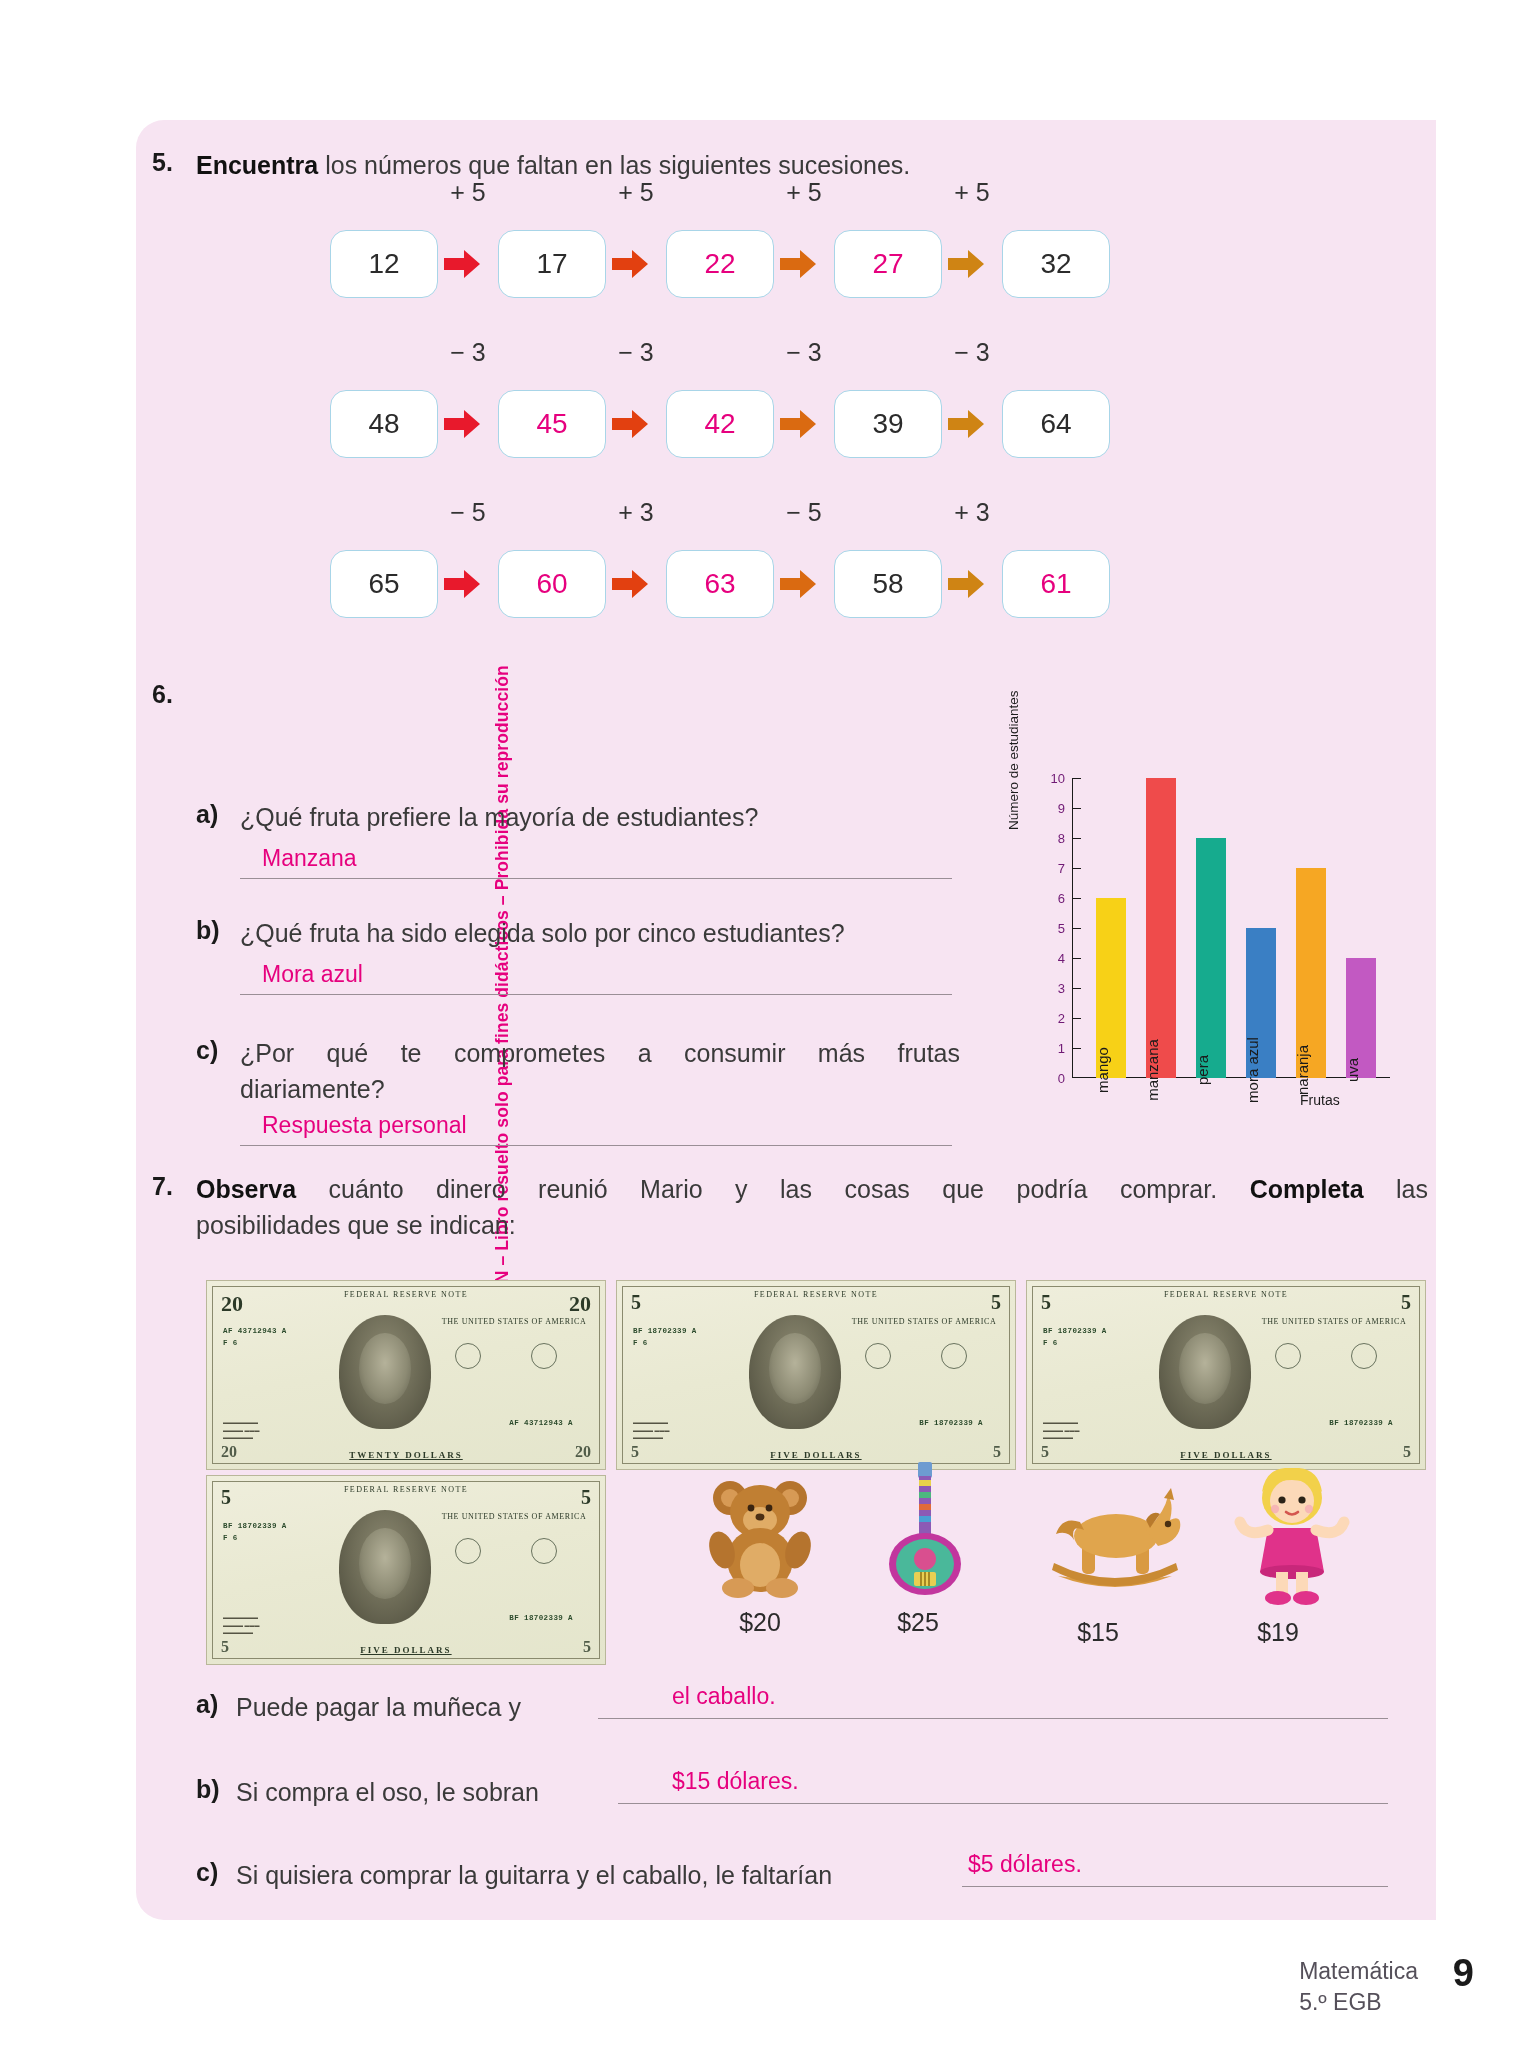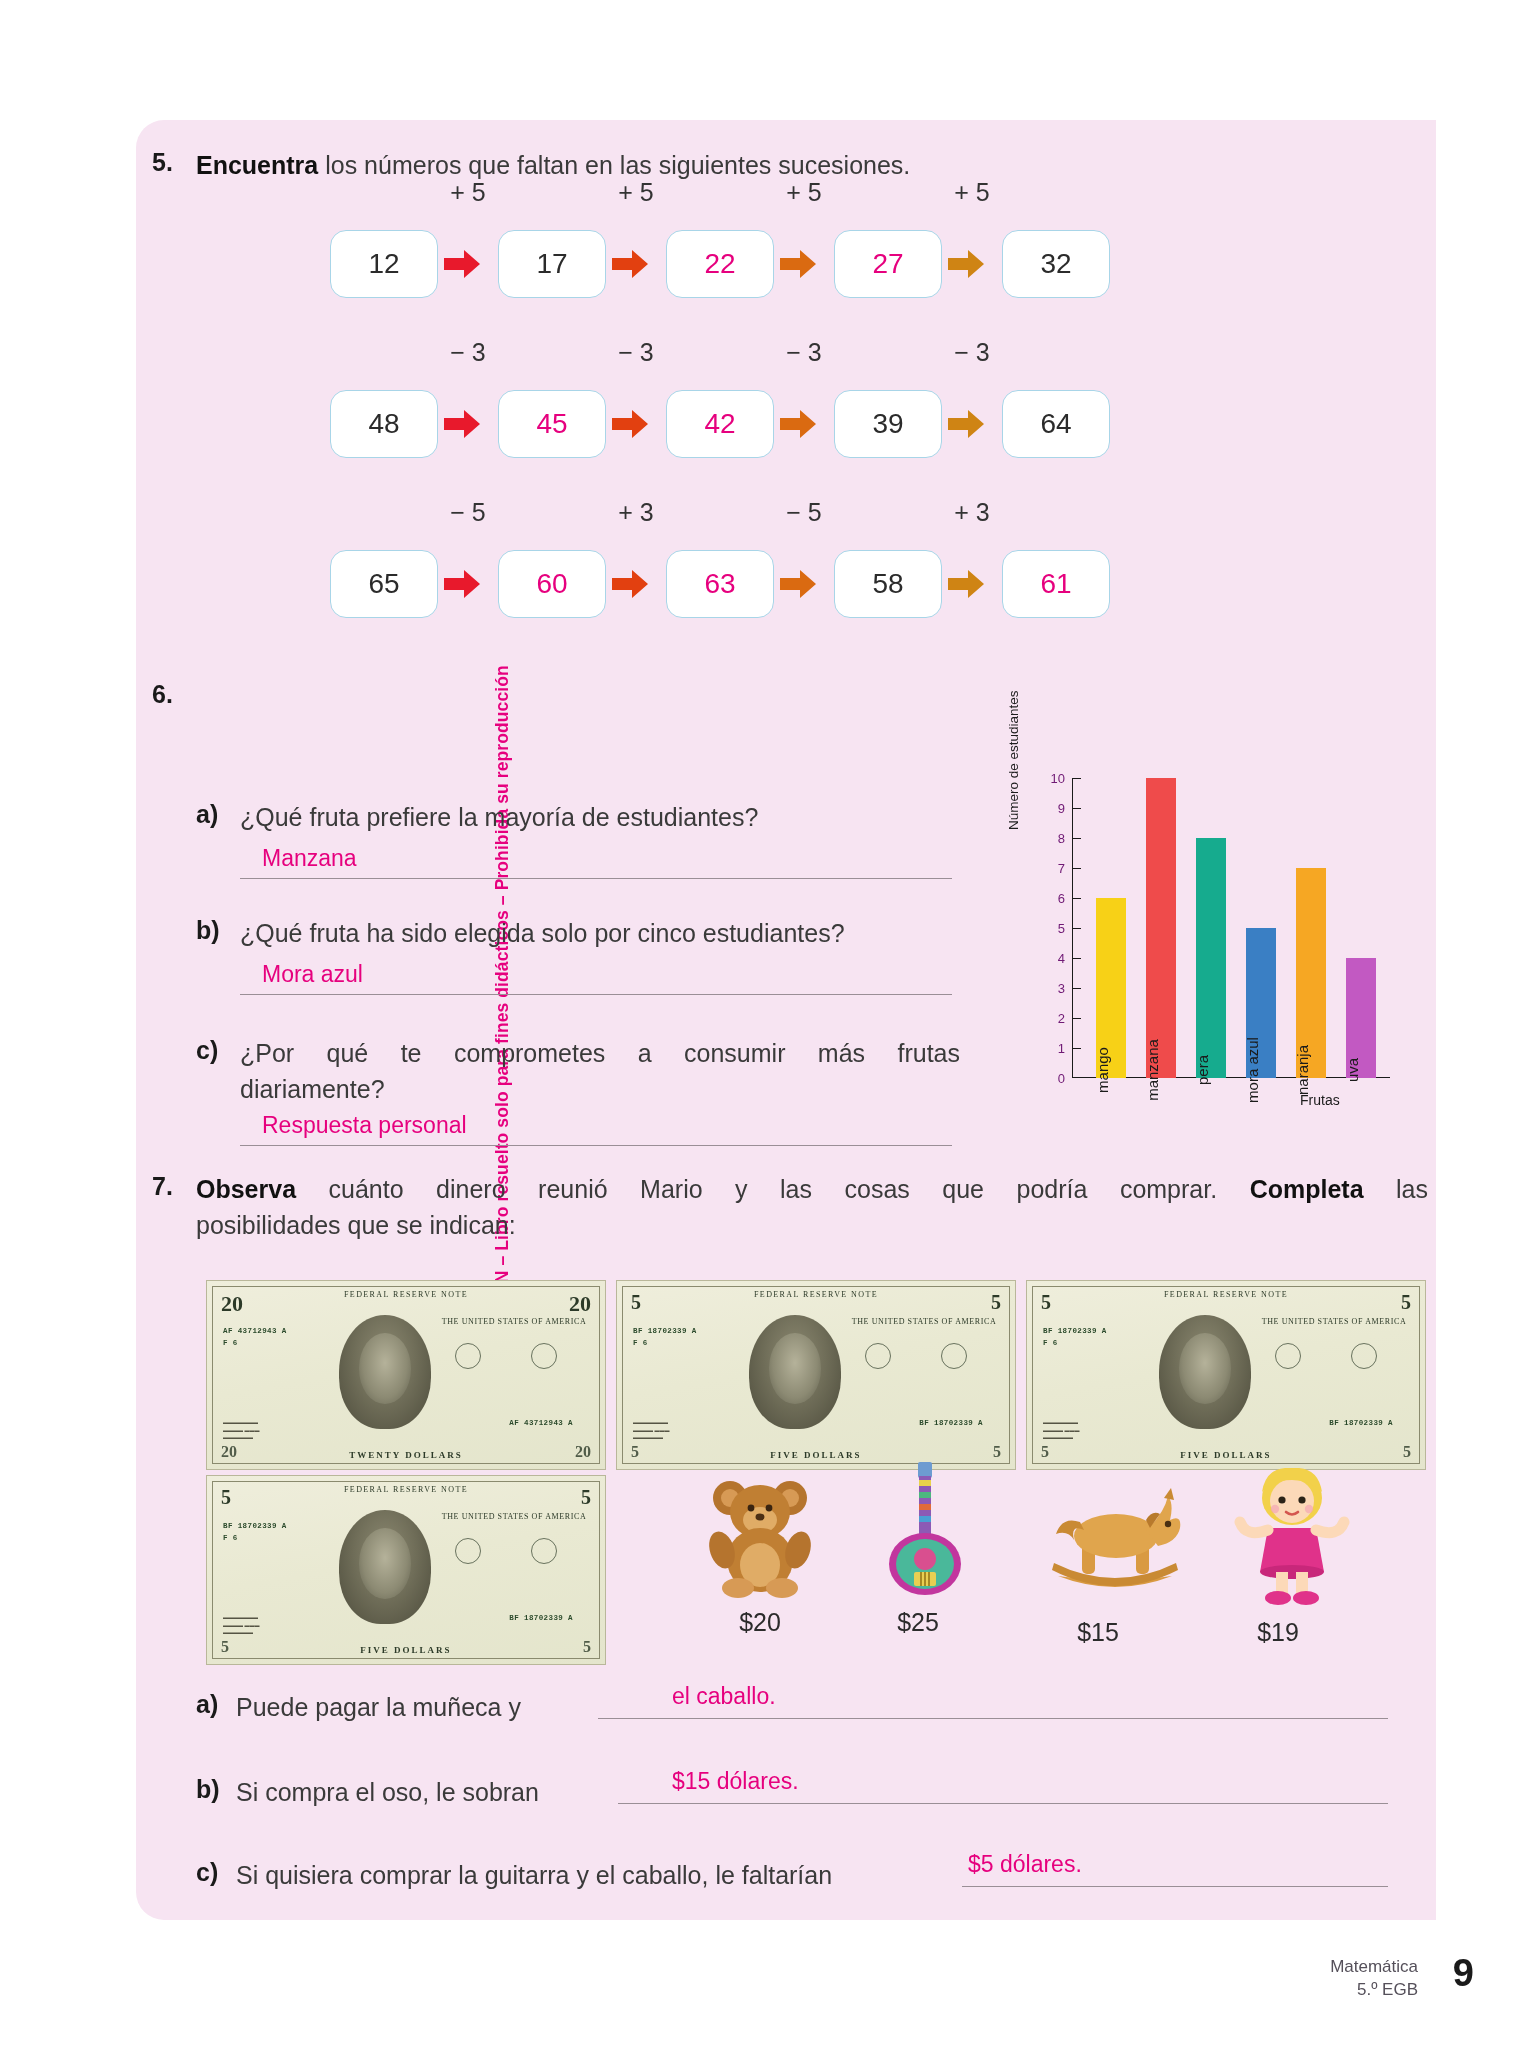--- a/index.html
+++ b/index.html
@@ -144,35 +144,35 @@
     position: absolute; width: 26px; height: 26px; border-radius: 50%;
     border: 1.5px solid #3c4a35; opacity: .75;
   }
   .bill .serial {
     position: absolute; font-size: 7.5px; letter-spacing: .4px;
     color: #2b4a2b; font-family: "Liberation Mono", monospace; font-weight: bold;
   }
   .bill .bottomline {
     position: absolute; bottom: 9px; left: 0; right: 0;
     text-align: center; font-size: 9px; letter-spacing: 2px;
-    color: #2c3a28; font-weight: bold; font-family: "Liberation Serif", serif;
+    color: #2c3a28; font-weight: bold; font-family: "Liberation Serif", serif; text-decoration: underline;
   }
   .bill .micro {
     position: absolute; font-size: 5px; color: #555444; line-height: 1.45;
   }
 
   
   .toy { position: absolute; }
   .price {
     position: absolute; font-size: 25px; color: #2b2b2b; text-align: center;
   }
 
   
-  #footer-sub { position: absolute; right: 118px; top: 1956px; text-align: right;
-    font-size: 17px; color: #55505a; line-height: 1.35; }
+  #footer-sub { position: absolute; right: 118px; top: 1956px; text-align: left;
+    font-size: 23px; color: #55505a; line-height: 1.35; }
   #footer-page { position: absolute; right: 62px; top: 1952px;
     font-size: 38px; font-weight: bold; color: #1a1a1a; }
 </style>
 </head>
 <body>
 
 <div id="page">
 
   <div id="card"></div>
 

